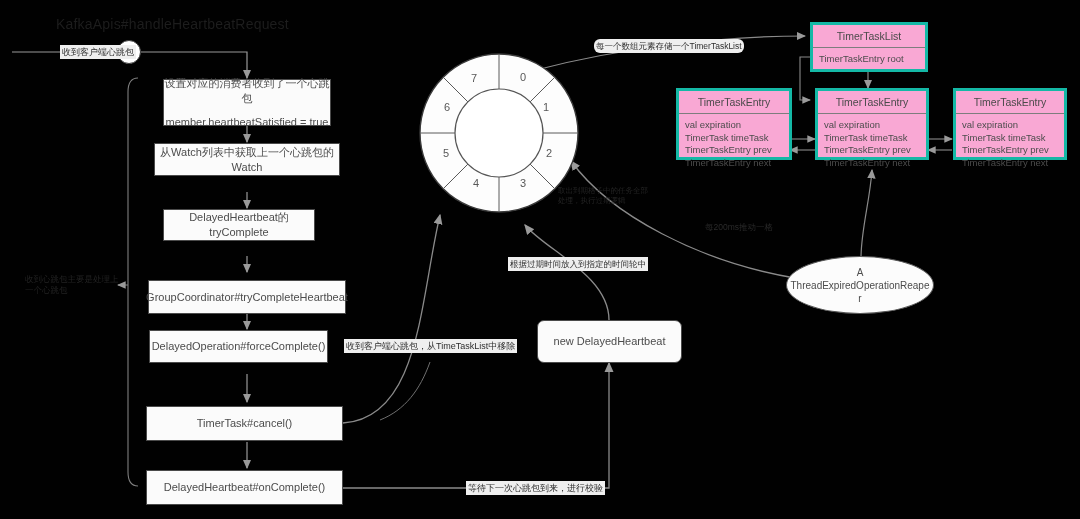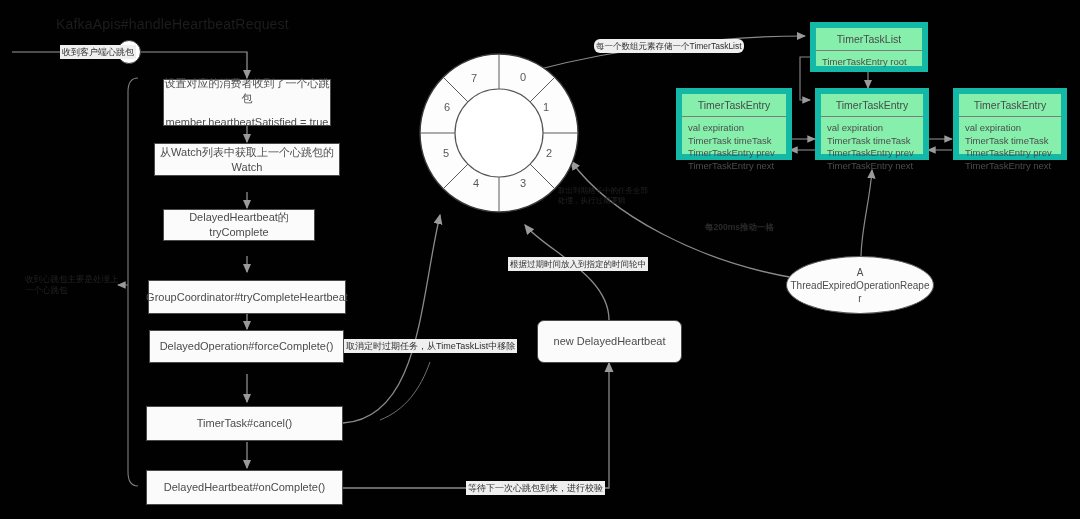--- a/index.html
+++ b/index.html
@@ -15,21 +15,21 @@
   .box{
     position:absolute;background:#fbfbfb;border:1px solid #4a4a4a;
     box-sizing:border-box;display:flex;flex-direction:column;
     align-items:center;justify-content:center;
     color:#4c4c4c;font-size:11px;line-height:15px;text-align:center;
   }
   .box .l2{margin-top:9px;}
 
   
   .card{
-    position:absolute;background:#86efac;border:6px solid #14b8a6;
+    position:absolute;background:#f9a8d4;border:3px solid #14b8a6;
     box-sizing:border-box;color:#4c4c4c;font-size:10px;
   }
   .card .hd{
     text-align:center;padding:5px 2px 5px;border-bottom:1px solid #7d7d7d;
     font-size:10.5px;color:#4a4a4a;
   }
   .card .bd{padding:5px 6px;line-height:12.5px;font-size:9.5px;}
   .card .bd div{white-space:nowrap;}
 
   
@@ -140,21 +140,21 @@
   </div>
 
   <div class="box" style="left:163px;top:209px;width:152px;height:32px;">
     <span>DelayedHeartbeat的tryComplete</span>
   </div>
 
   <div class="box" style="left:148px;top:280px;width:198px;height:34px;">
     <span>GroupCoordinator#tryCompleteHeartbeat</span>
   </div>
 
-  <div class="box" style="left:149px;top:330px;width:195px;height:33px;">
+  <div class="box" style="left:149px;top:330px;width:179px;height:33px;">
     <span>DelayedOperation#forceComplete()</span>
   </div>
 
   <div class="box" style="left:146px;top:406px;width:197px;height:35px;">
     <span>TimerTask#cancel()</span>
   </div>
 
   <div class="box" style="left:146px;top:470px;width:197px;height:35px;">
     <span>DelayedHeartbeat#onComplete()</span>
   </div>
@@ -228,26 +228,26 @@
   <div class="ellipse" style="left:786px;top:256px;width:148px;height:58px;">
     <div>
       <div>A</div>
       <div>ThreadExpiredOperationReape</div>
       <div>r</div>
     </div>
   </div>
 
   <div class="elabel light" style="left:594px;top:39px;font-size:8.5px;border-radius:6px;">每一个数组元素存储一个TimerTaskList</div>
 
-  <div class="elabel light" style="left:344px;top:339px;font-size:9px;">取消定时过期任务，从TimeTaskList中移除</div>
+  <div class="elabel light" style="left:344px;top:339px;font-size:9px;">收到客户端心跳包，从TimeTaskList中移除</div>
 
   <div class="elabel light" style="left:508px;top:257px;font-size:8.5px;">根据过期时间放入到指定的时间轮中</div>
 
   <div class="elabel light" style="left:466px;top:481px;font-size:9px;">等待下一次心跳包到来，进行校验</div>
 
-  <div class="elabel dark" style="left:703px;top:220px;font-size:8.5px;color:#2b2b2b;font-weight:bold;">每200ms推动一格</div>
+  <div class="elabel dark" style="left:703px;top:220px;font-size:8.5px;color:#2b2b2b;">每200ms推动一格</div>
 
   <div style="position:absolute;left:558px;top:186px;font-size:7.5px;line-height:10px;color:#242424;width:110px;">
     <div>取出到期格子中的任务全部</div>
     <div>处理，执行过期逻辑</div>
   </div>
 
 </div>
 
 </body></html>

